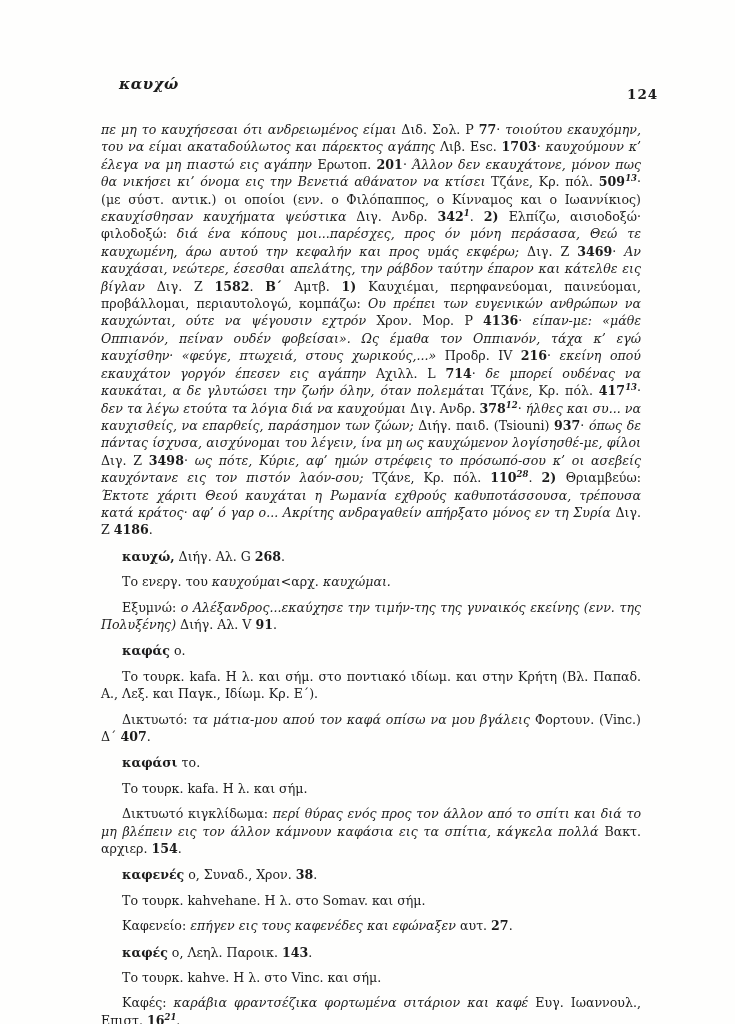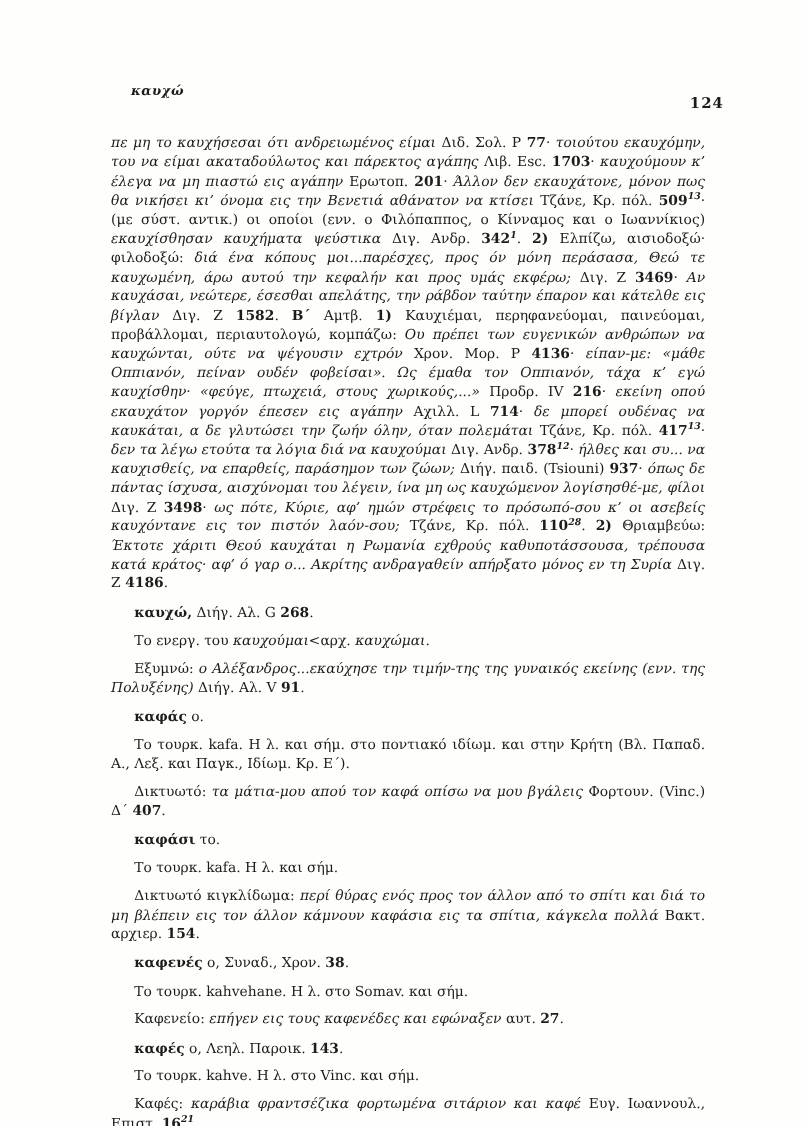--- a/index.html
+++ b/index.html
@@ -17,21 +17,21 @@
   }
   .page {
     position: absolute;
     inset: 0;
     background: #fefefd;
   }
   .running-head {
     position: absolute;
     left: 119px;
     top: 75px;
-    font-size: 12px;
+    font-size: 15px;
     font-style: italic;
     font-weight: bold;
     letter-spacing: 0.5px;
   }
   .page-number {
     position: absolute;
     left: 627px;
     top: 86px;
     font-size: 13.5px;
     font-weight: bold;

